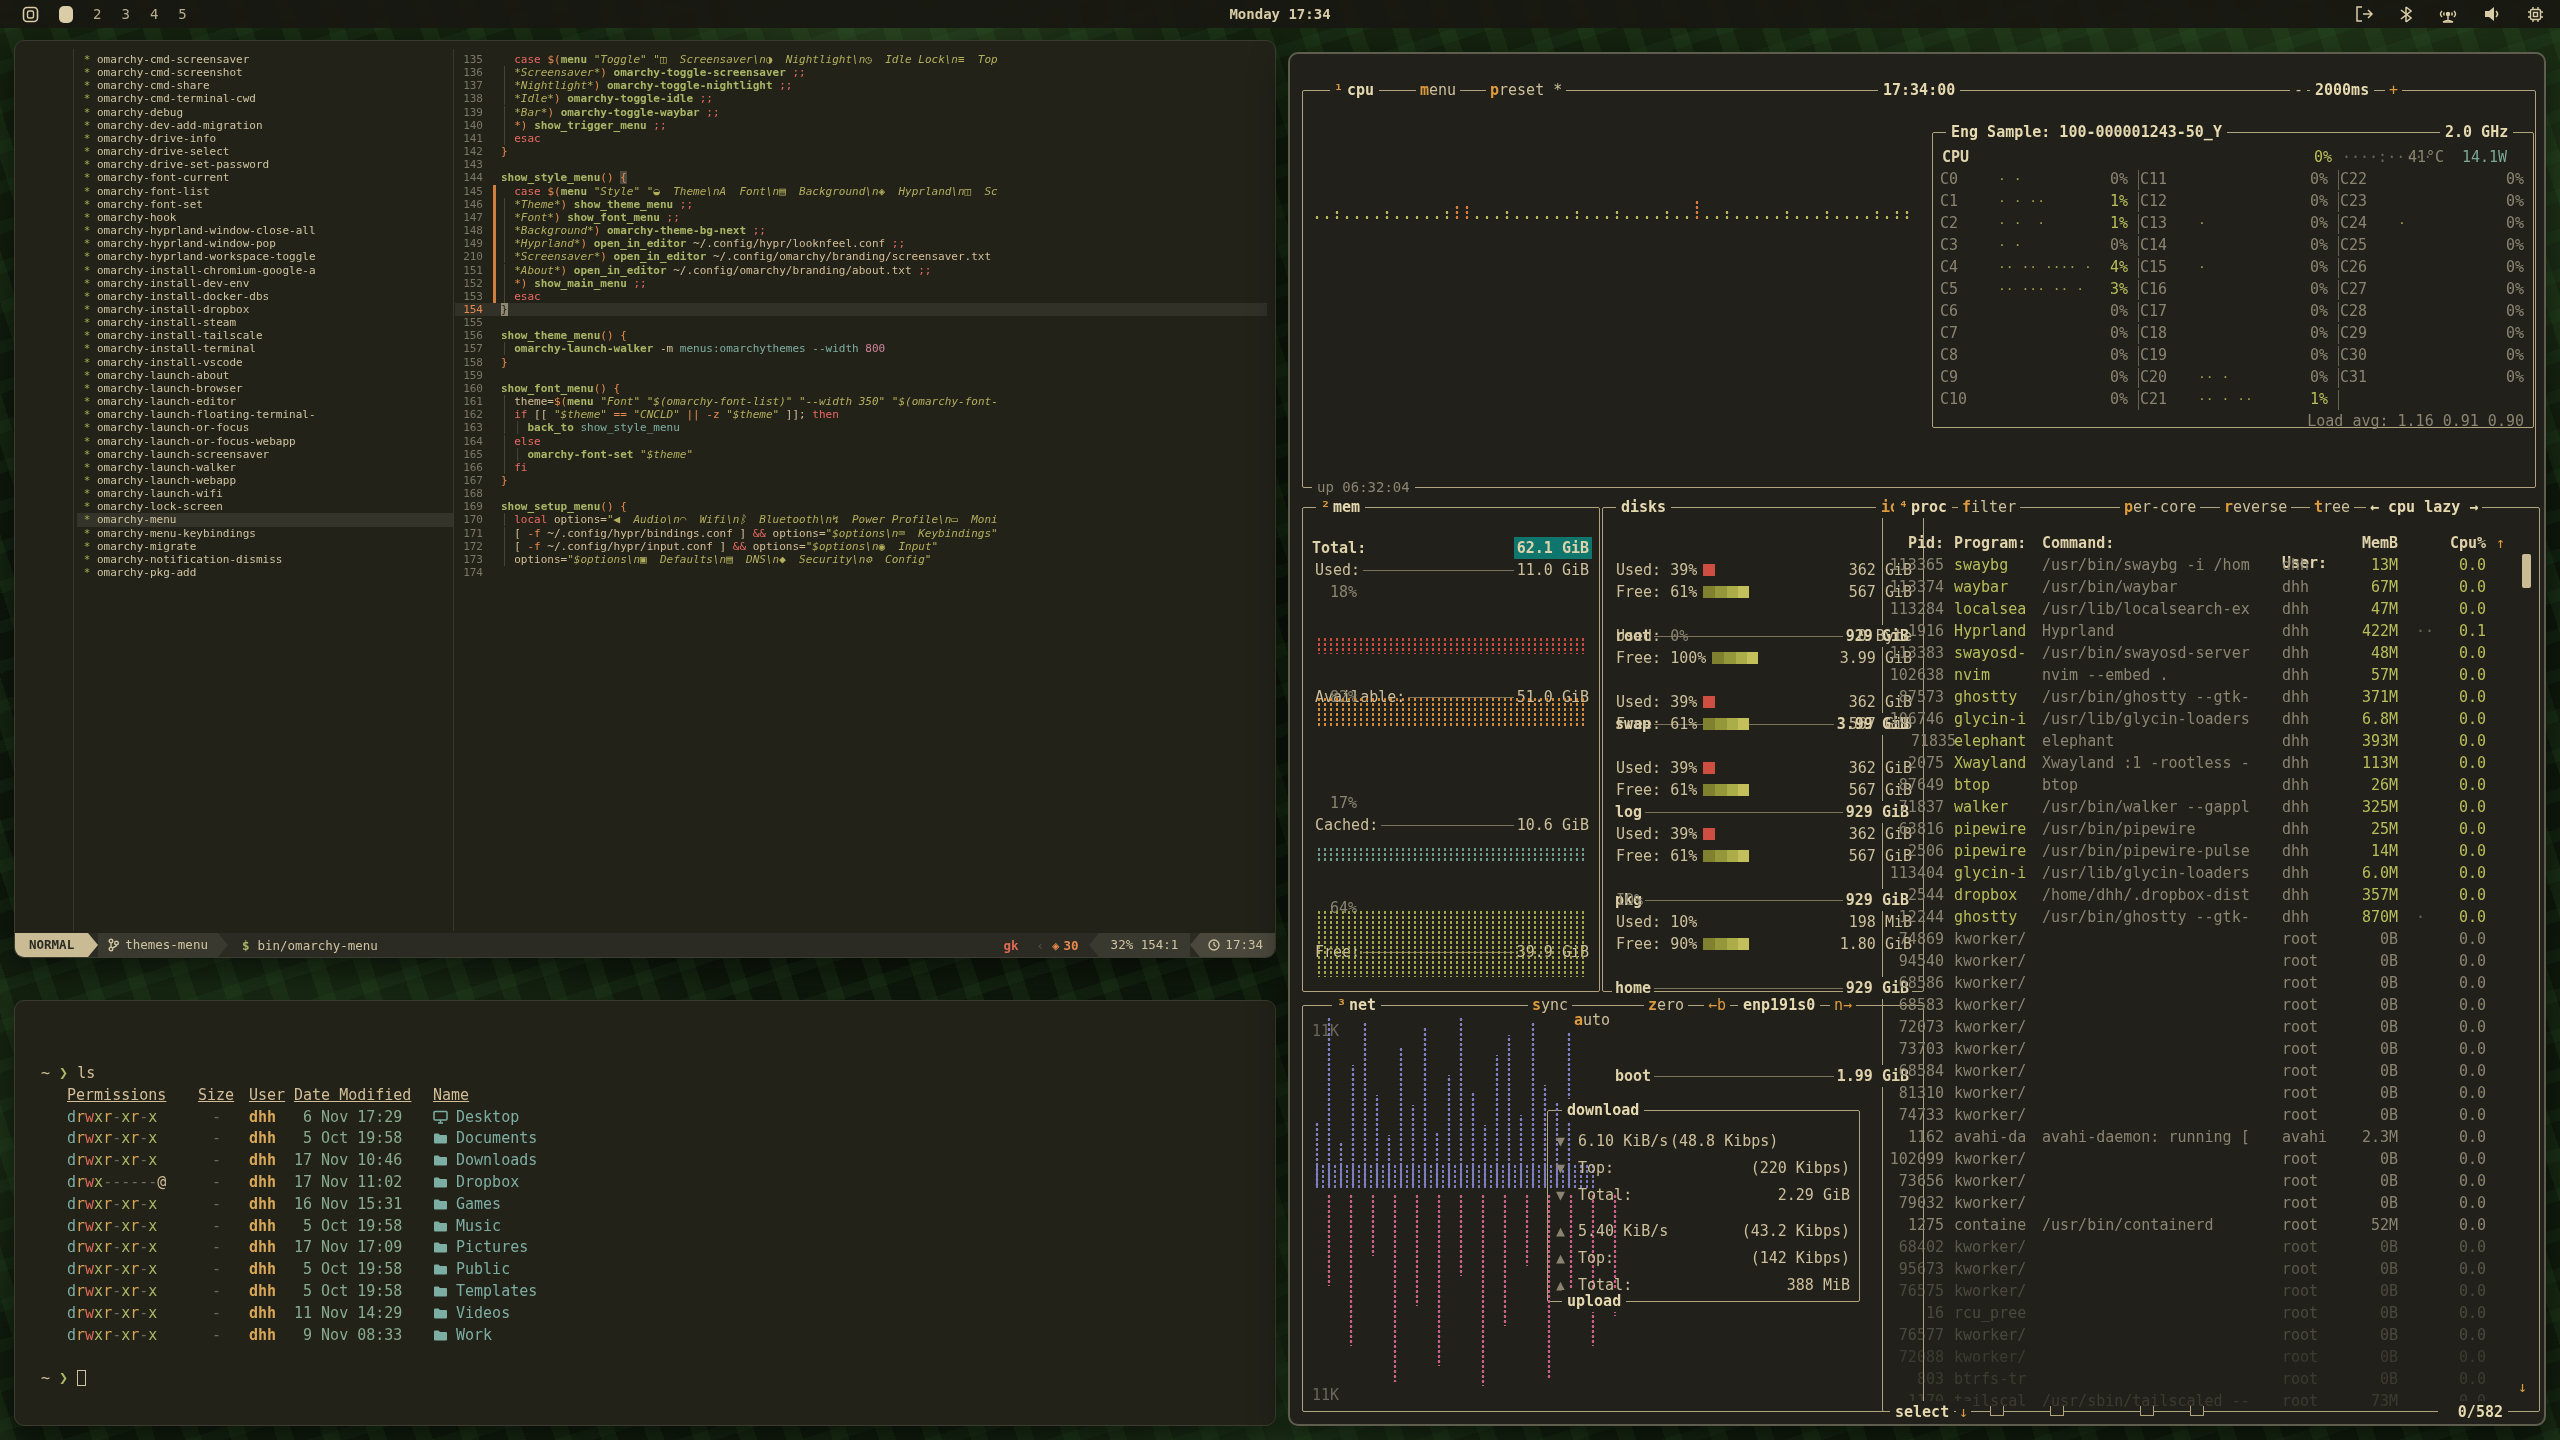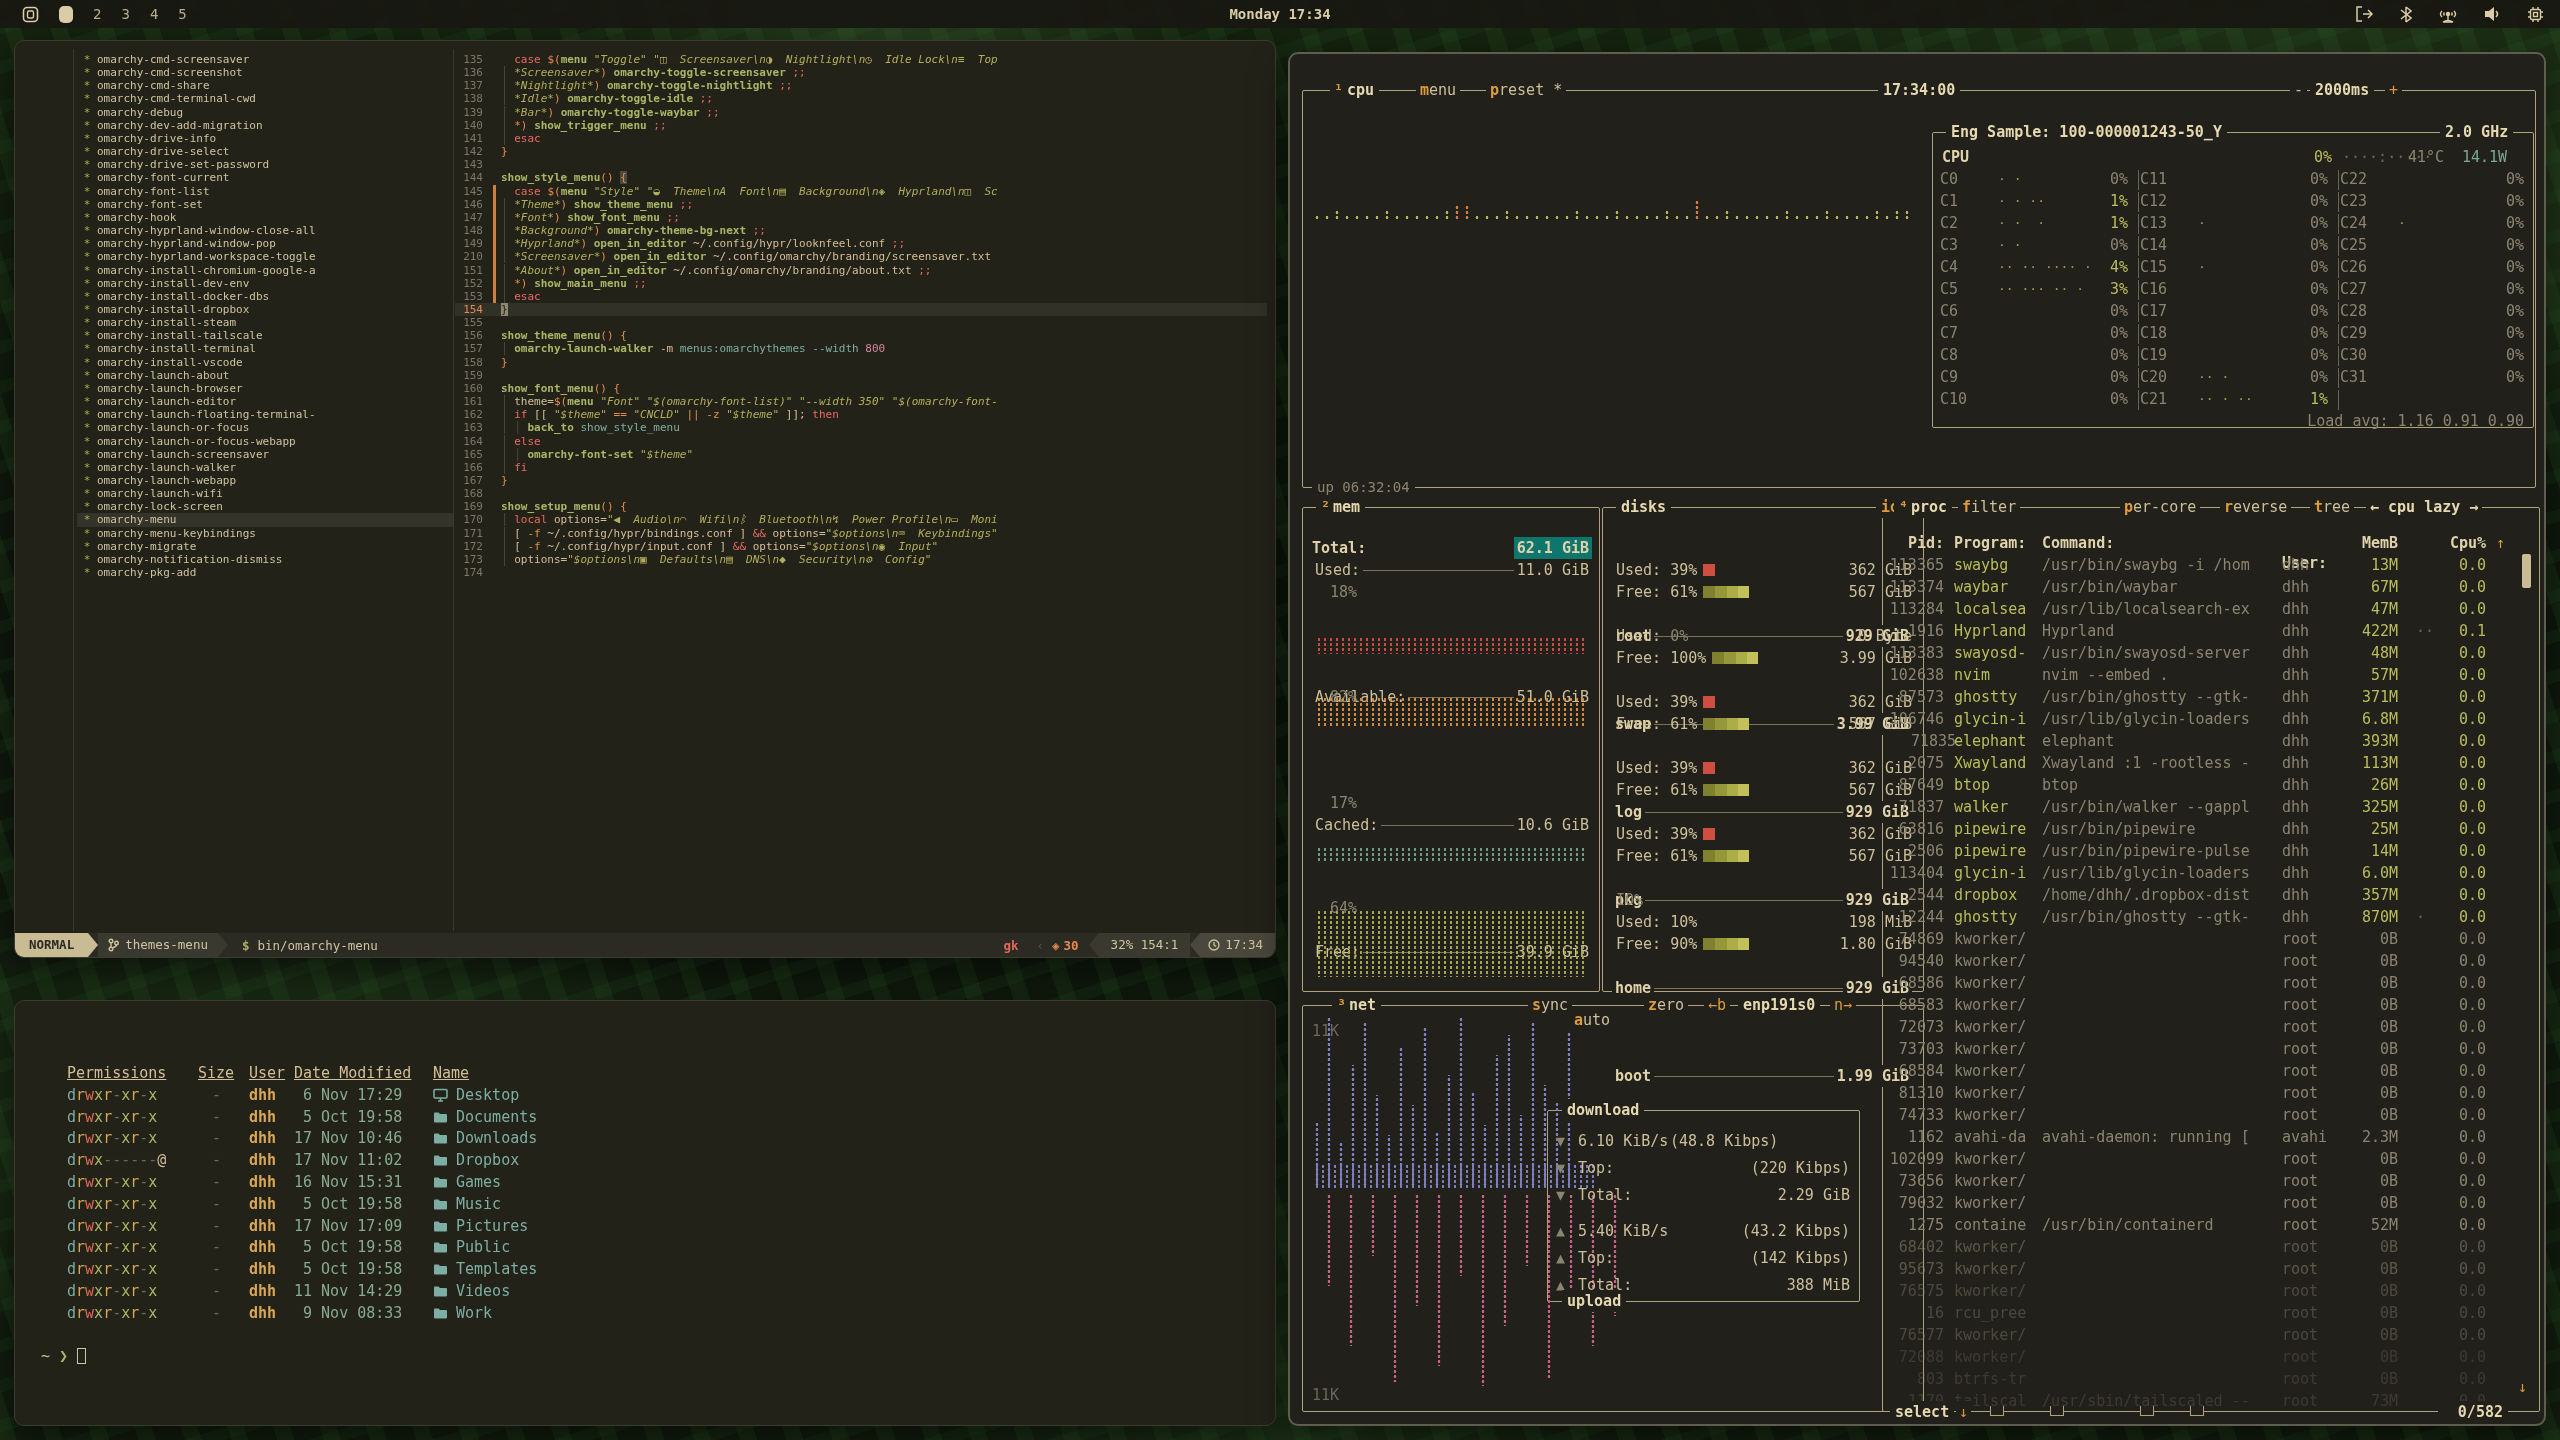--- a/index.html
+++ b/index.html
@@ -265,20 +265,21 @@
             <path d="M6 3 V6 L8 7.5"></path>
           </svg>
         <span>17:34</span>
         </span>
     </span>
   </div>
 </div>
 
 <div id="terminal" class="win">
   <div id="termbody">
+      <div class="trow"><span class="pc-c">~ </span><span class="pc-g">❯ </span><span class="pc-c">ls</span></div>
       <div class="trow"><span class="tcol th" style="left: 26px;">Permissions</span><span class="tcol th" style="left: 157px;">Size</span><span class="tcol th" style="left: 208px;">User</span><span class="tcol th" style="left: 253px;">Date Modified</span><span class="tcol th" style="left: 392px;">Name</span></div>
       <div class="trow"><span class="tcol" style="left: 26px;"><span class="pc-t">d</span><span class="pc-y">r</span><span class="pc-r">w</span><span class="pc-g">x</span><span class="pc-y">r</span><span class="pc-dim">-</span><span class="pc-g">x</span><span class="pc-y">r</span><span class="pc-dim">-</span><span class="pc-g">x</span></span><span class="tcol pc-dim" style="left: 160px; width: 20px; text-align: right;">-</span><span class="tcol t-user" style="left: 208px;">dhh</span><span class="tcol t-date" style="left: 253px;"> 6 Nov 17:29</span><span class="tcol t-name" style="left: 392px;"><span class="ficon"><svg width="15" height="14" viewBox="0 0 15 14" stroke="#7daea3" fill="none" stroke-width="1.5">
               <rect x="1" y="1.5" width="13" height="8.5" rx="1"></rect>
               <path d="M5 13 H10 M7.5 10 V13"></path>
             </svg></span><span>Desktop</span></span></div>
       <div class="trow"><span class="tcol" style="left: 26px;"><span class="pc-t">d</span><span class="pc-y">r</span><span class="pc-r">w</span><span class="pc-g">x</span><span class="pc-y">r</span><span class="pc-dim">-</span><span class="pc-g">x</span><span class="pc-y">r</span><span class="pc-dim">-</span><span class="pc-g">x</span></span><span class="tcol pc-dim" style="left: 160px; width: 20px; text-align: right;">-</span><span class="tcol t-user" style="left: 208px;">dhh</span><span class="tcol t-date" style="left: 253px;"> 5 Oct 19:58</span><span class="tcol t-name" style="left: 392px;"><span class="ficon"><svg width="15" height="13" viewBox="0 0 15 13" fill="#7daea3">
               <path d="M1 2.5 Q1 1.5 2 1.5 H5.5 L7 3 H13 Q14 3 14 4 V10.5 Q14 11.5 13 11.5 H2 Q1 11.5 1 10.5 Z"></path>
             </svg></span><span>Documents</span></span></div>
       <div class="trow"><span class="tcol" style="left: 26px;"><span class="pc-t">d</span><span class="pc-y">r</span><span class="pc-r">w</span><span class="pc-g">x</span><span class="pc-y">r</span><span class="pc-dim">-</span><span class="pc-g">x</span><span class="pc-y">r</span><span class="pc-dim">-</span><span class="pc-g">x</span></span><span class="tcol pc-dim" style="left: 160px; width: 20px; text-align: right;">-</span><span class="tcol t-user" style="left: 208px;">dhh</span><span class="tcol t-date" style="left: 253px;">17 Nov 10:46</span><span class="tcol t-name" style="left: 392px;"><span class="ficon"><svg width="15" height="13" viewBox="0 0 15 13" fill="#7daea3">
               <path d="M1 2.5 Q1 1.5 2 1.5 H5.5 L7 3 H13 Q14 3 14 4 V10.5 Q14 11.5 13 11.5 H2 Q1 11.5 1 10.5 Z"></path>

